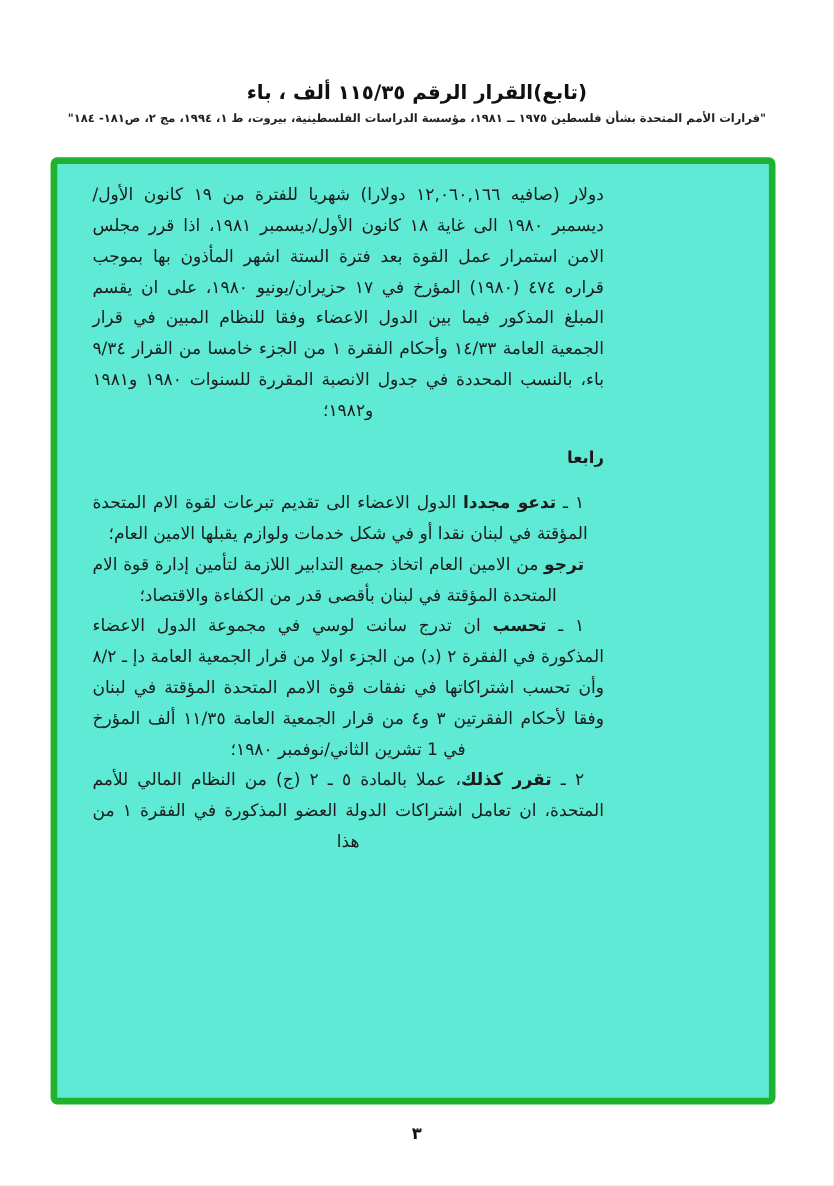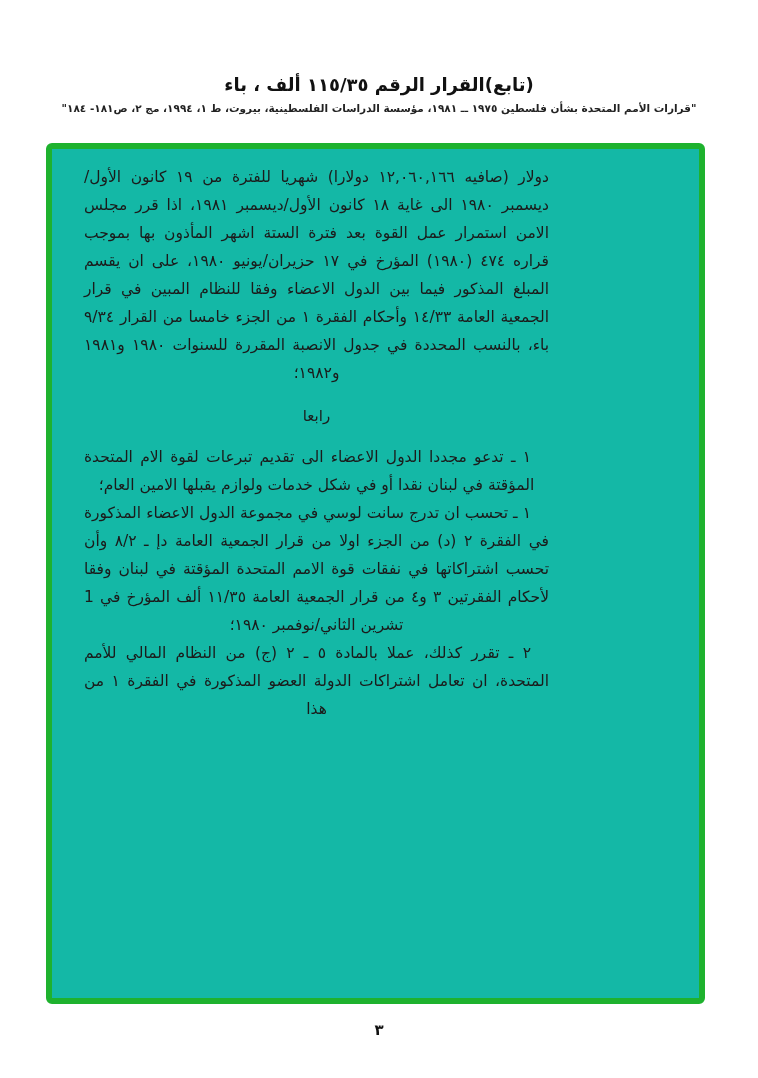--- a/index.html
+++ b/index.html
@@ -15,57 +15,58 @@
     font-size:18px;font-weight:bold;color:#111;letter-spacing:0;
   }
   .doc-source{
     margin-top:7px;font-size:10.5px;font-weight:bold;color:#222;
     white-space:nowrap;
   }
   .content-frame{
     position:absolute;left:46px;top:143px;
     width:647px;height:849px;
     border:6px solid #1eb22e;border-radius:6px;
-    background:#14b8a6;box-sizing:content-box;
+    background:#5eead4;box-sizing:content-box;
   }
   .doc-body{
     direction:rtl;text-align:justify;
     margin:14px 30px 0 150px; 
     padding-right:0;
     font-size:15.5px;line-height:28px;color:#1b1b1b;
   }
   
   .doc-body{margin:14px 150px 0 32px;}
   .para{margin:0;text-align:justify;text-align-last:center;}
   .para.indent{text-indent:18px;}
   .sec-heading{
-    text-align:center;font-weight:normal;font-size:15px;
+    font-weight:bold;font-size:15px;
     margin:15px 0 13px 0;
   }
-  .b{font-weight:normal;}
+  .b{font-weight:bold;}
   .page-number{
     position:absolute;top:1021px;left:0;width:758px;
     text-align:center;font-size:15px;font-weight:bold;color:#111;
   }
 </style>
 </head>
 <body>
 
 <div>
 
   <div class="doc-header">
     <div class="doc-title">(تابع)القرار الرقم  ١١٥/٣٥ ألف ، باء</div>
     <div class="doc-source">"قرارات الأمم المتحدة بشأن فلسطين ١٩٧٥ ــ ١٩٨١، مؤسسة الدراسات الفلسطينية، بيروت، ط ١، ١٩٩٤، مج ٢، ص١٨١- ١٨٤"</div>
   </div>
 
   <div class="content-frame">
     <div class="doc-body">
         <p class="para"><span class="">دولار (صافيه ١٢,٠٦٠,١٦٦ دولارا) شهريا للفترة من ١٩ كانون الأول/ديسمبر ١٩٨٠ الى غاية ١٨ كانون الأول/ديسمبر ١٩٨١، اذا قرر مجلس الامن استمرار عمل القوة بعد فترة الستة اشهر المأذون بها بموجب قراره ٤٧٤ (١٩٨٠) المؤرخ في ١٧ حزيران/يونيو ١٩٨٠، على ان يقسم المبلغ المذكور فيما بين الدول الاعضاء وفقا للنظام المبين في قرار الجمعية العامة ١٤/٣٣ وأحكام الفقرة ١ من الجزء خامسا من القرار ٩/٣٤ باء، بالنسب المحددة في جدول الانصبة المقررة للسنوات ١٩٨٠ و١٩٨١ و١٩٨٢؛</span></p>
         <div class="sec-heading">رابعا</div>
         <p class="para indent"><span class="">١ ـ </span><span class="b">تدعو مجددا</span><span class=""> الدول الاعضاء الى تقديم تبرعات لقوة الام المتحدة المؤقتة في لبنان نقدا أو في شكل خدمات ولوازم يقبلها الامين العام؛</span></p>
+        <p class="para indent"><span class="b">ترجو</span><span class=""> من الامين العام اتخاذ جميع التدابير اللازمة لتأمين إدارة قوة الام المتحدة المؤقتة في لبنان بأقصى قدر من الكفاءة والاقتصاد؛</span></p>
         <p class="para indent"><span class="">١ ـ </span><span class="b">تحسب</span><span class=""> ان تدرج سانت لوسي في مجموعة الدول الاعضاء المذكورة في الفقرة ٢ (د) من الجزء اولا من قرار الجمعية العامة دإ ـ ٨/٢ وأن تحسب اشتراكاتها في نفقات قوة الامم المتحدة المؤقتة في لبنان وفقا لأحكام الفقرتين ٣ و٤ من قرار الجمعية العامة ١١/٣٥ ألف المؤرخ في 1 تشرين الثاني/نوفمبر ١٩٨٠؛</span></p>
         <p class="para indent"><span class="">٢ ـ </span><span class="b">تقرر كذلك</span><span class="">، عملا بالمادة ٥ ـ ٢ (ج) من النظام المالي للأمم المتحدة، ان تعامل اشتراكات الدولة العضو المذكورة في الفقرة ١ من هذا</span></p>
       </div>
   </div>
 
   <div class="page-number">٣</div>
 
 </div>
 
 </body></html>

